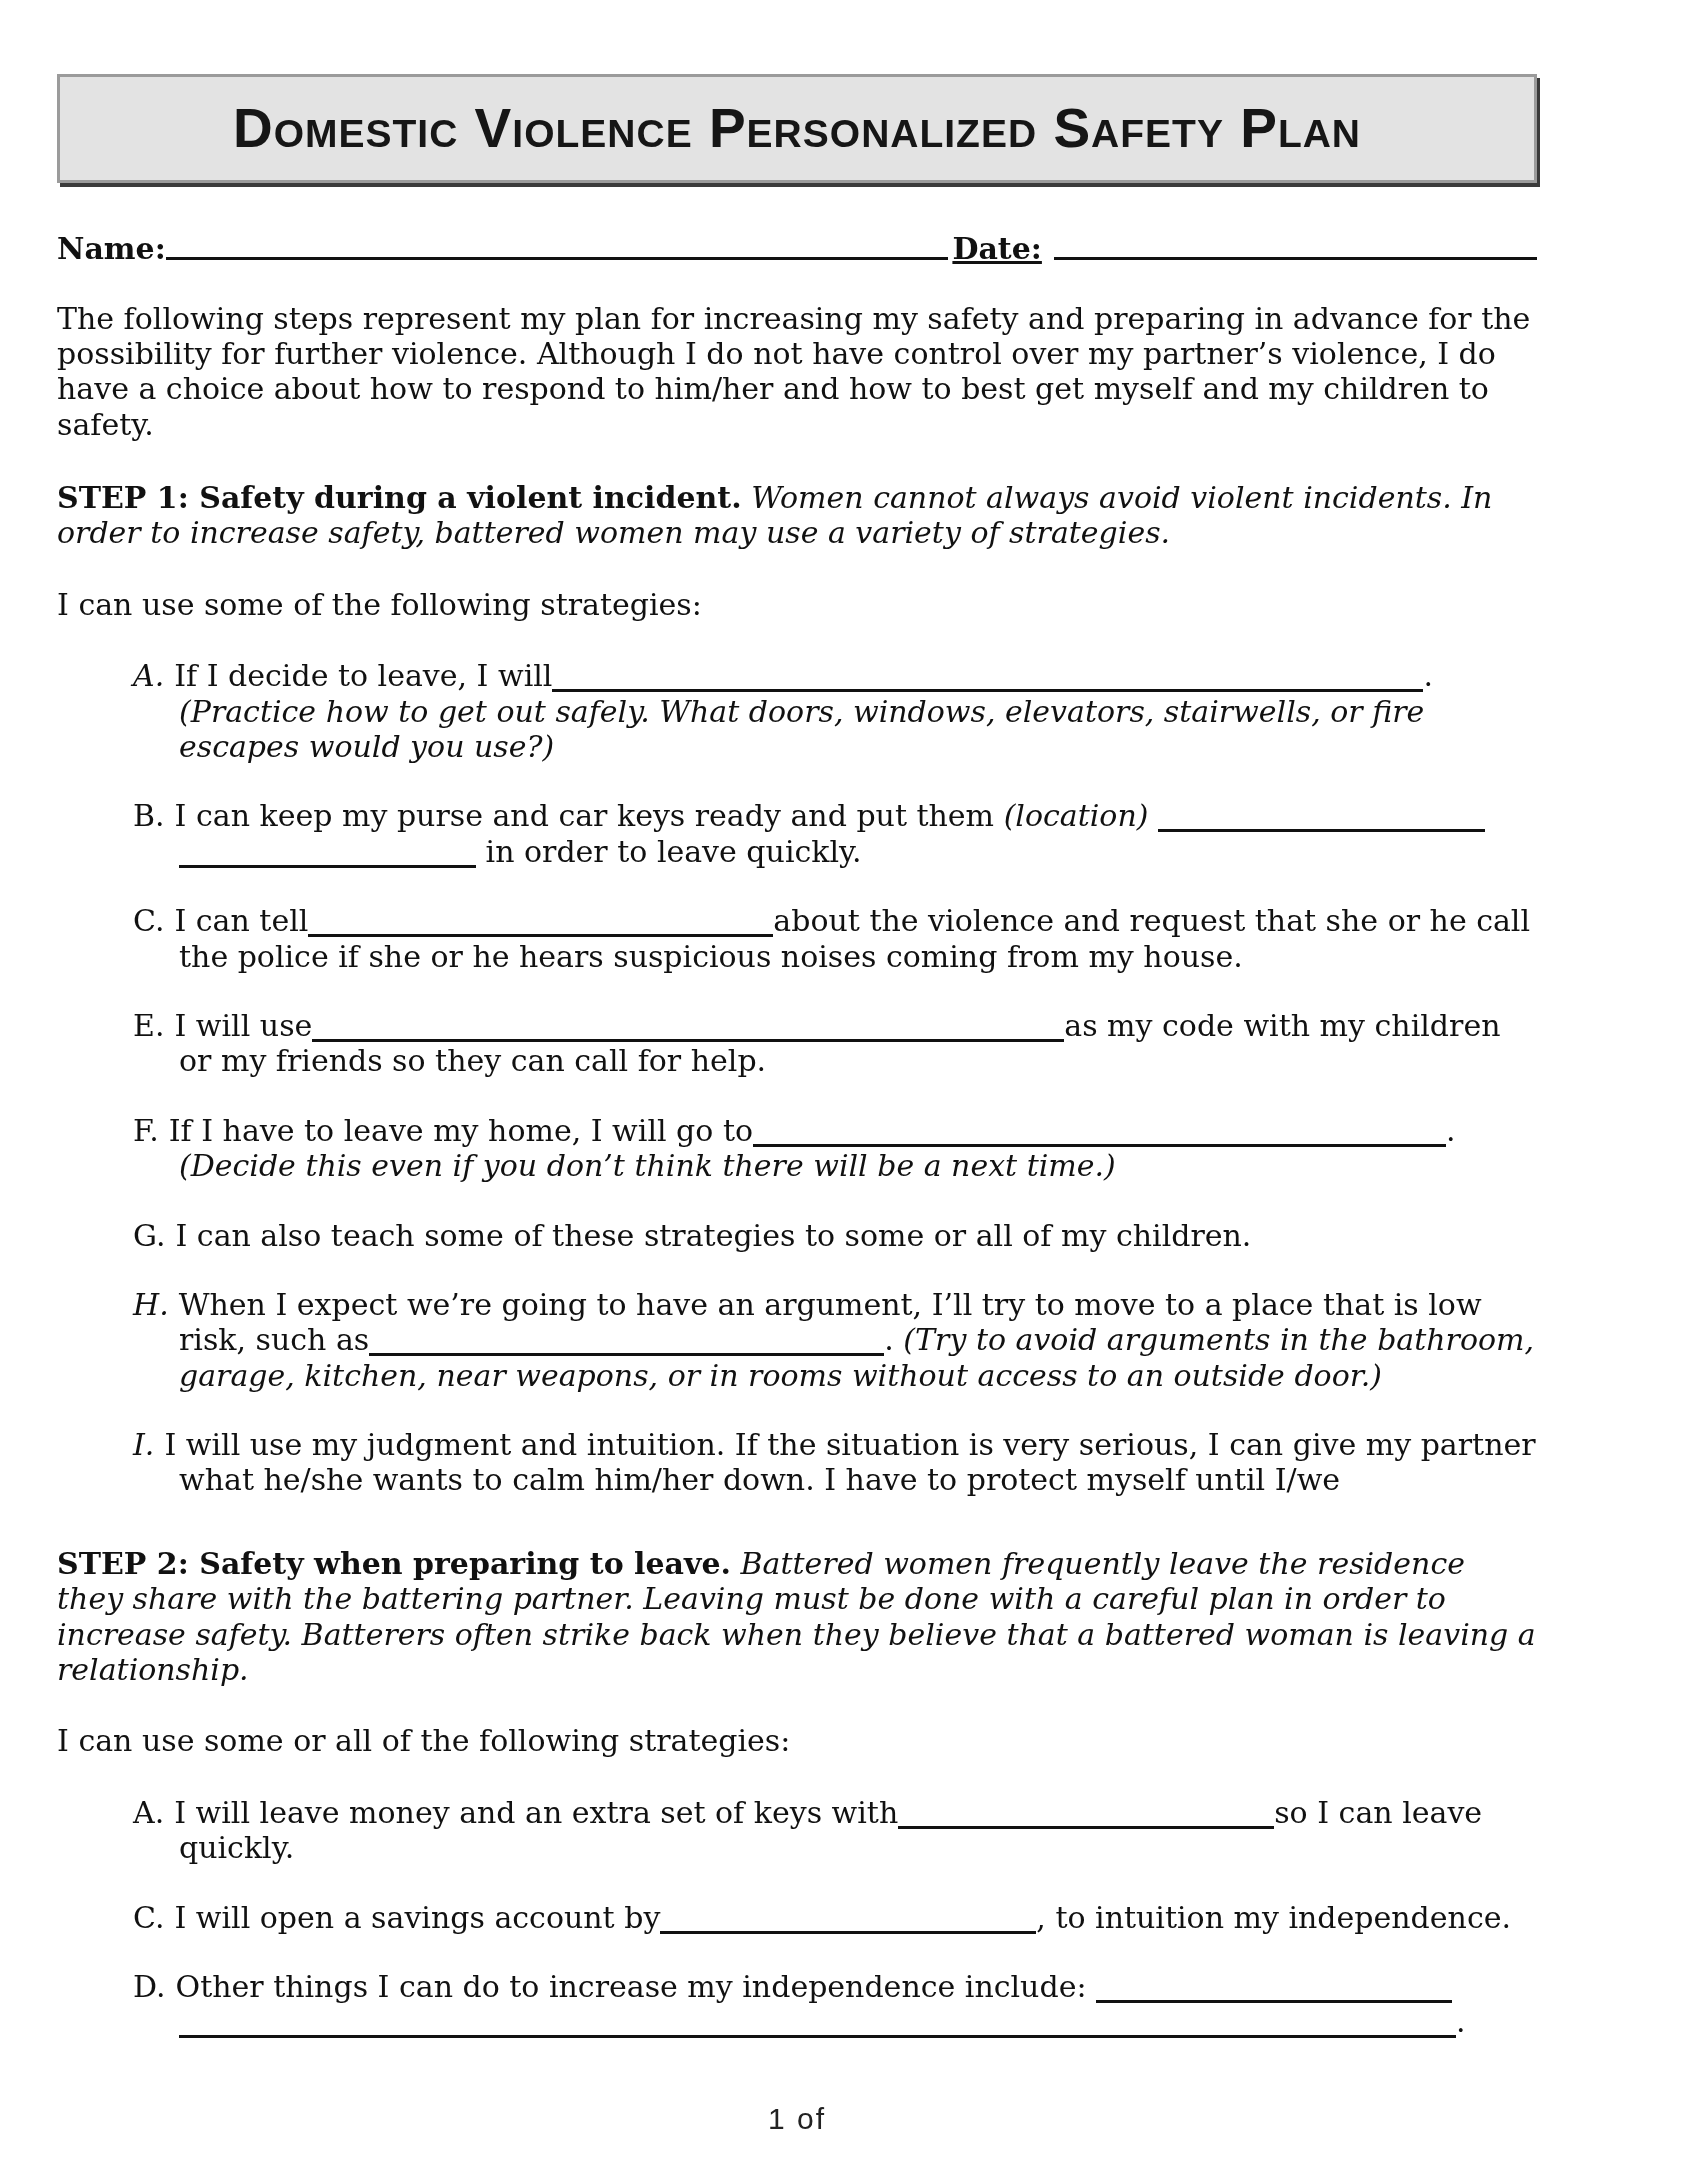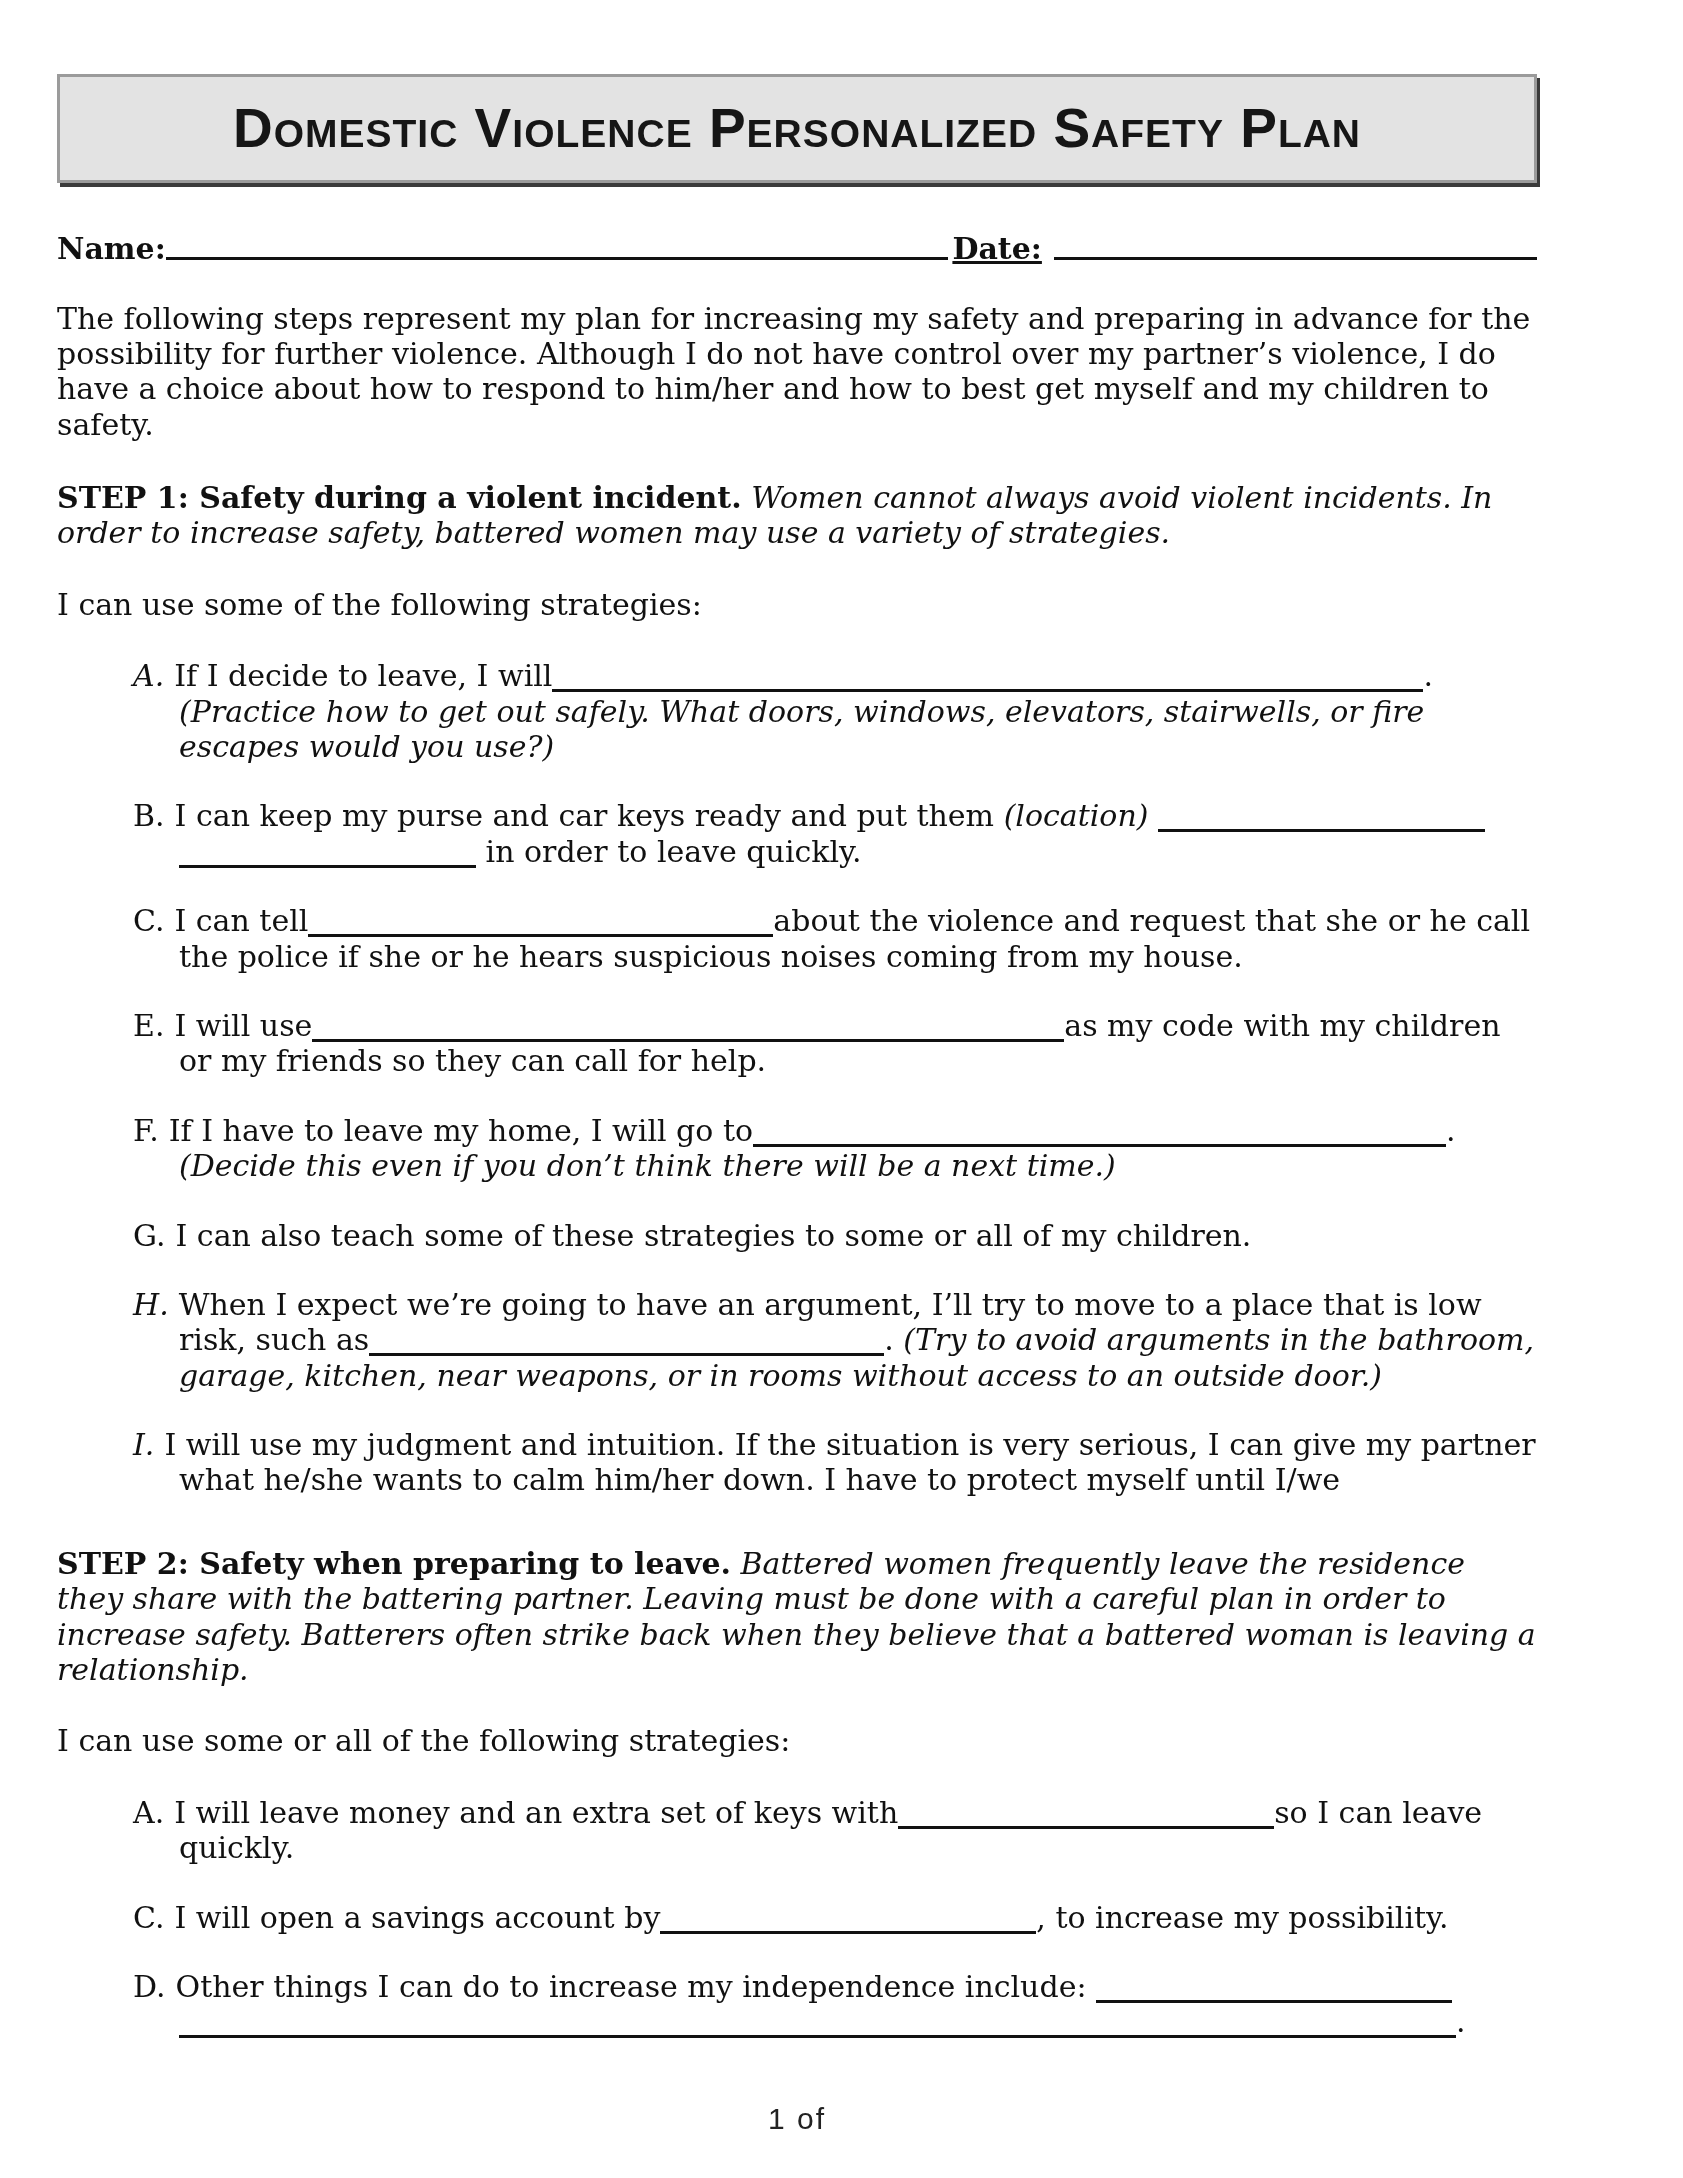--- a/index.html
+++ b/index.html
@@ -156,21 +156,21 @@
   <p class="lead">I can use some or all of the following strategies:</p>
 
   <div class="list">
 
     <div class="item">
       <span class="lab">A.</span><span>I will leave money and an extra set of keys with</span><span class="blank" style="width:376px"></span><span>so I can leave quickly.</span>
     </div>
 
 
     <div class="item">
-      <span class="lab">C.</span><span>I will open a savings account by</span><span class="blank" style="width:376px"></span><span>, to increase my possibility.</span>
+      <span class="lab">C.</span><span>I will open a savings account by</span><span class="blank" style="width:376px"></span><span>, to intuition my independence.</span>
     </div>
 
     <div class="item">
       <span class="lab">D.</span><span>Other things I can do to increase my independence include:</span>
       <span class="blank" style="width:356px"></span>
       <span class="blank" style="width:1277px"></span><span>.</span>
     </div>
 
   </div>
 

